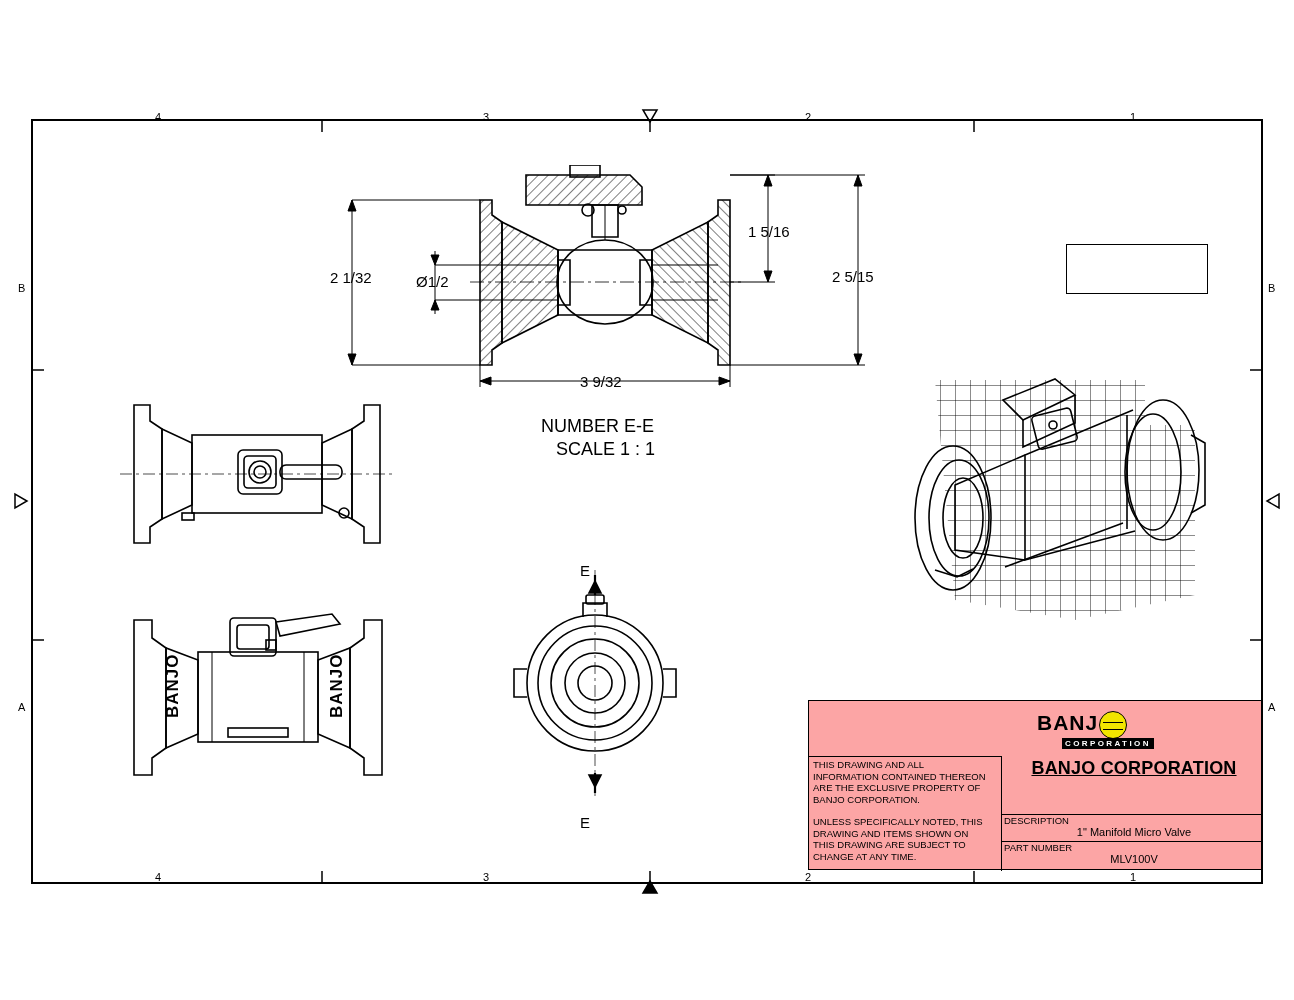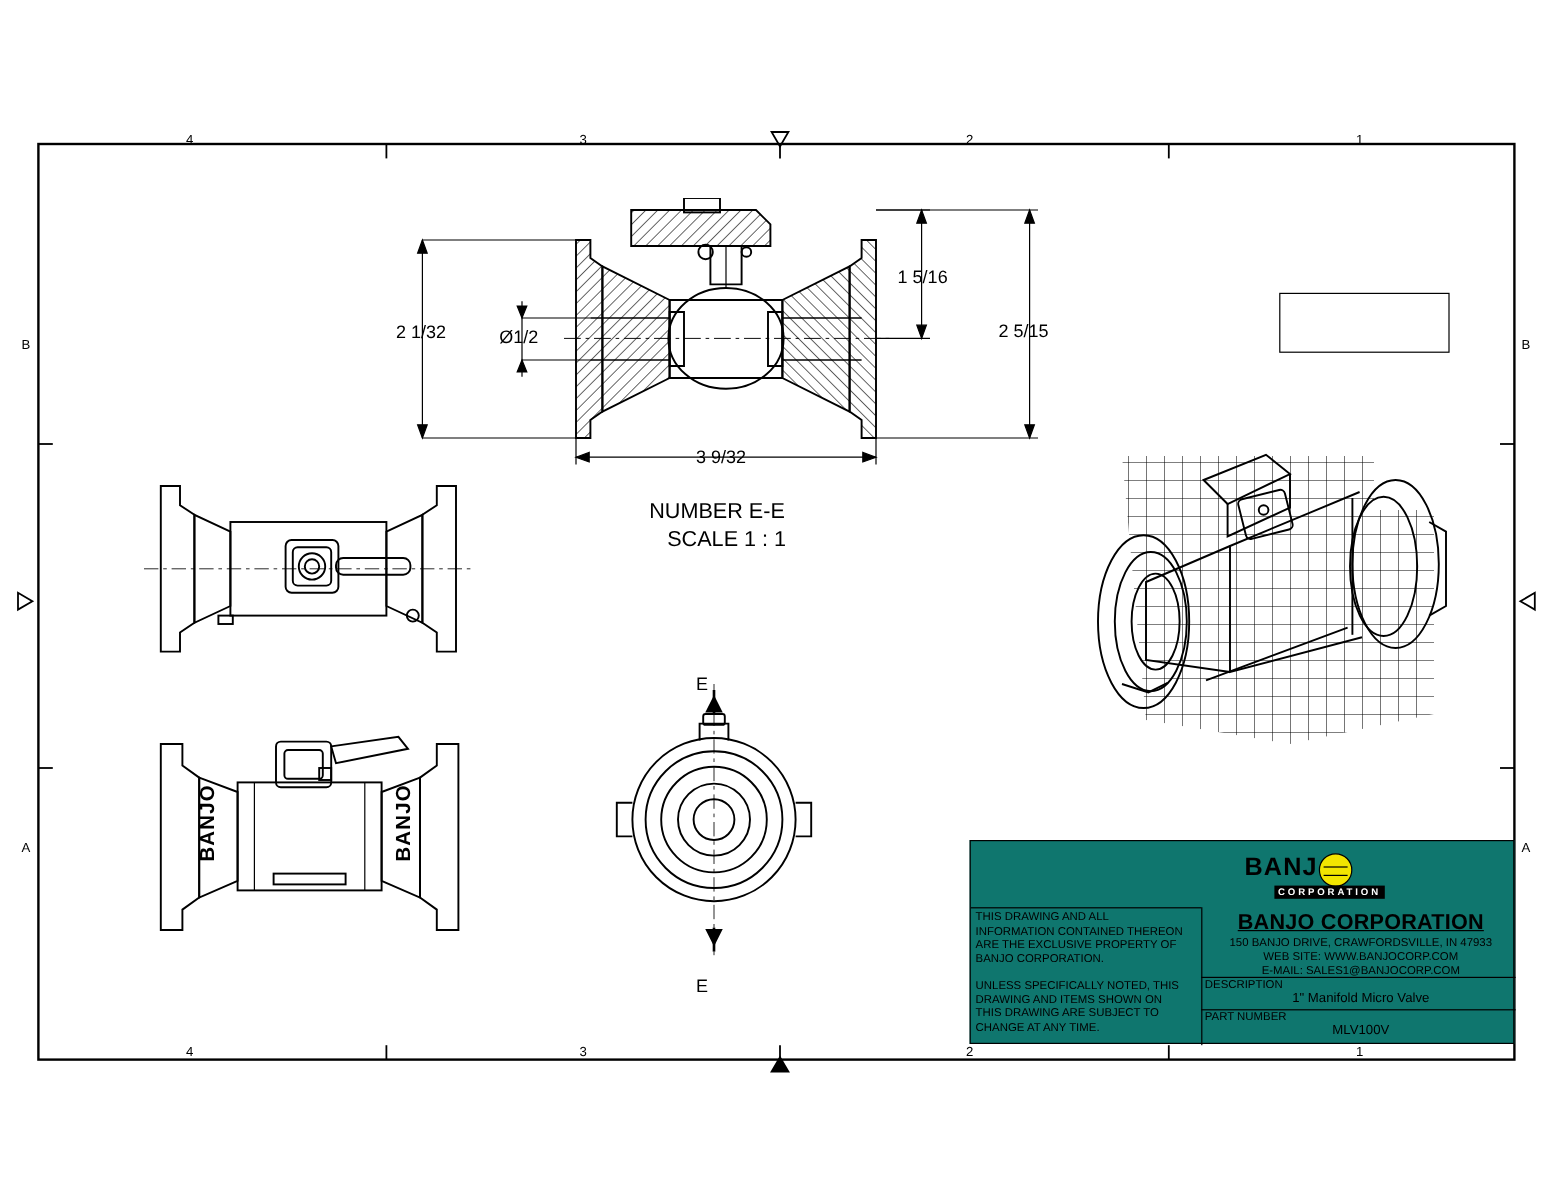--- a/index.html
+++ b/index.html
@@ -35,21 +35,21 @@
     font-size: 15px;
   }
   .section-title {
     font-size: 18px;
   }
   
   .tb {
     position: absolute;
     box-sizing: border-box;
     border: 1.5px solid #000;
-    background: #0f766e;
+    background: #fca5a5;
     padding-left: 11px;
   }
   .tb-inner-line {
     position: absolute;
     background: #000;
   }
   .tb-text {
     position: absolute;
     font-size: 9.5px;
     white-space: pre;
@@ -377,23 +377,20 @@
     <div class="tb-inner-line" style="left:192px; top:113px; width:262px; height:1.4px;"></div>
 
     <div class="tb-inner-line" style="left:192px; top:140px; width:262px; height:1.4px;"></div>
 
     <div class="logo-banjo" style="left:228px; top:10px;">BANJ</div>
     <div class="logo-ball" style="left:290px; top:10px;"></div>
     <div class="logo-corp" style="left:253px; top:37px;">CORPORATION</div>
 
     <div class="tb-company" style="left:196px; top:57px; width:258px; text-align:center;text-decoration:underline;">BANJO CORPORATION</div>
 
-    <div class="tb-addr" style="left:196px; top:79px; width:258px;">150 BANJO DRIVE, CRAWFORDSVILLE, IN 47933
-WEB SITE: WWW.BANJOCORP.COM
-E-MAIL: SALES1@BANJOCORP.COM</div>
 
     <div class="tb-text" style="left:4px; top:58px; width:188px;">THIS DRAWING AND ALL
 INFORMATION CONTAINED THEREON
 ARE THE EXCLUSIVE PROPERTY OF
 BANJO CORPORATION.</div>
     <div class="tb-text" style="left:4px; top:115px; width:188px;">UNLESS SPECIFICALLY NOTED, THIS
 DRAWING AND ITEMS SHOWN ON
 THIS DRAWING ARE SUBJECT TO
 CHANGE AT ANY TIME.</div>
 

